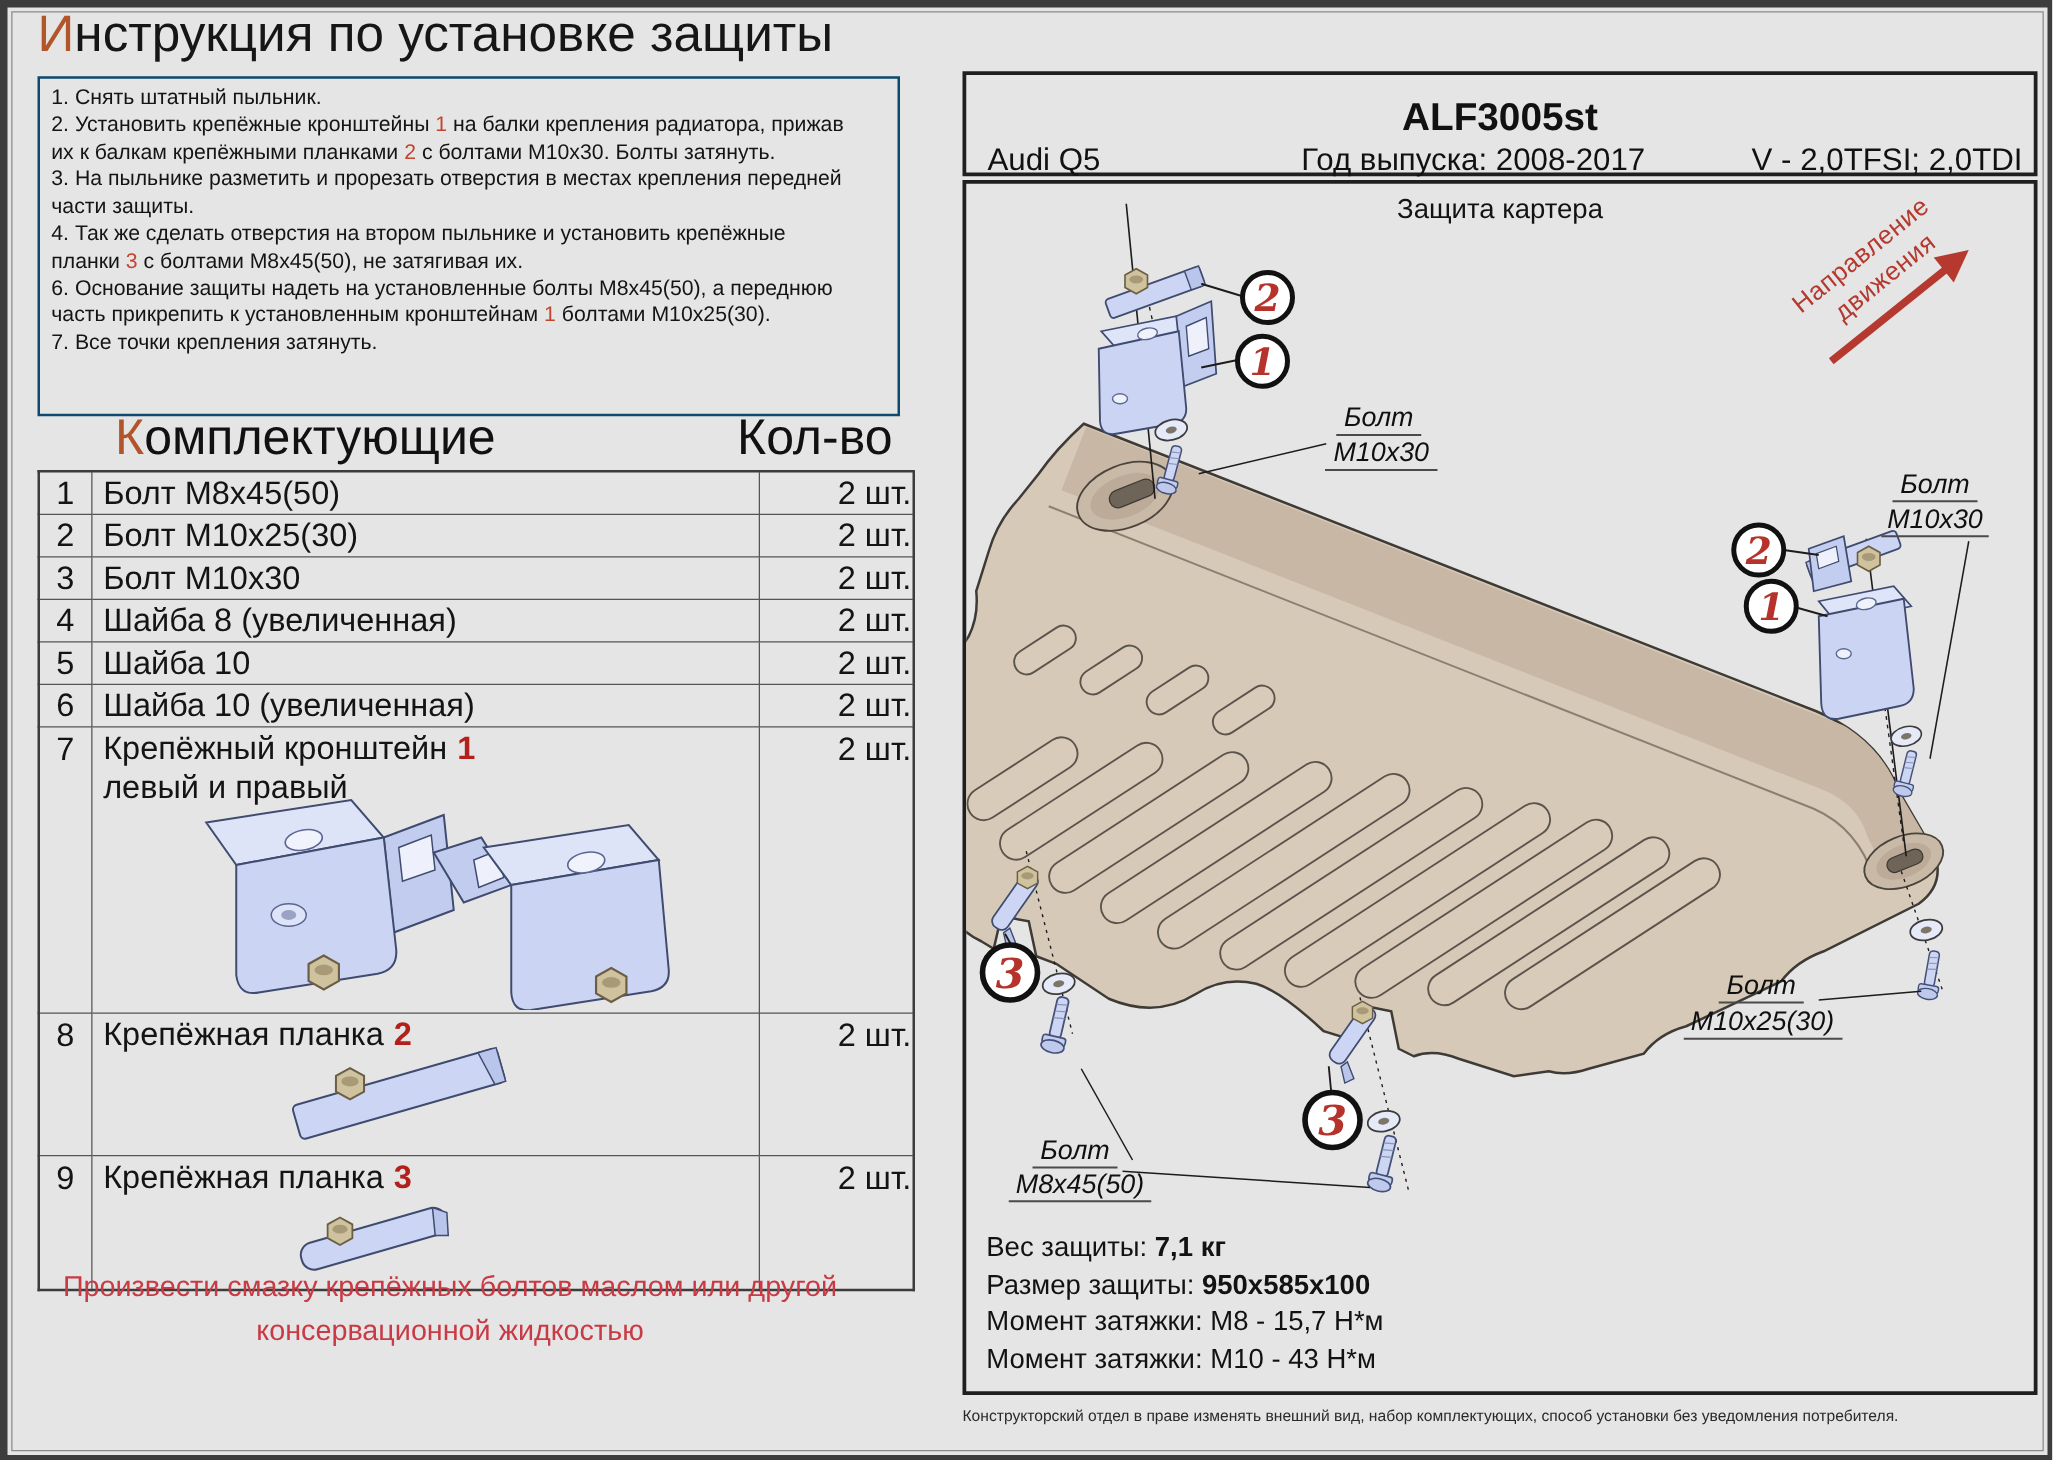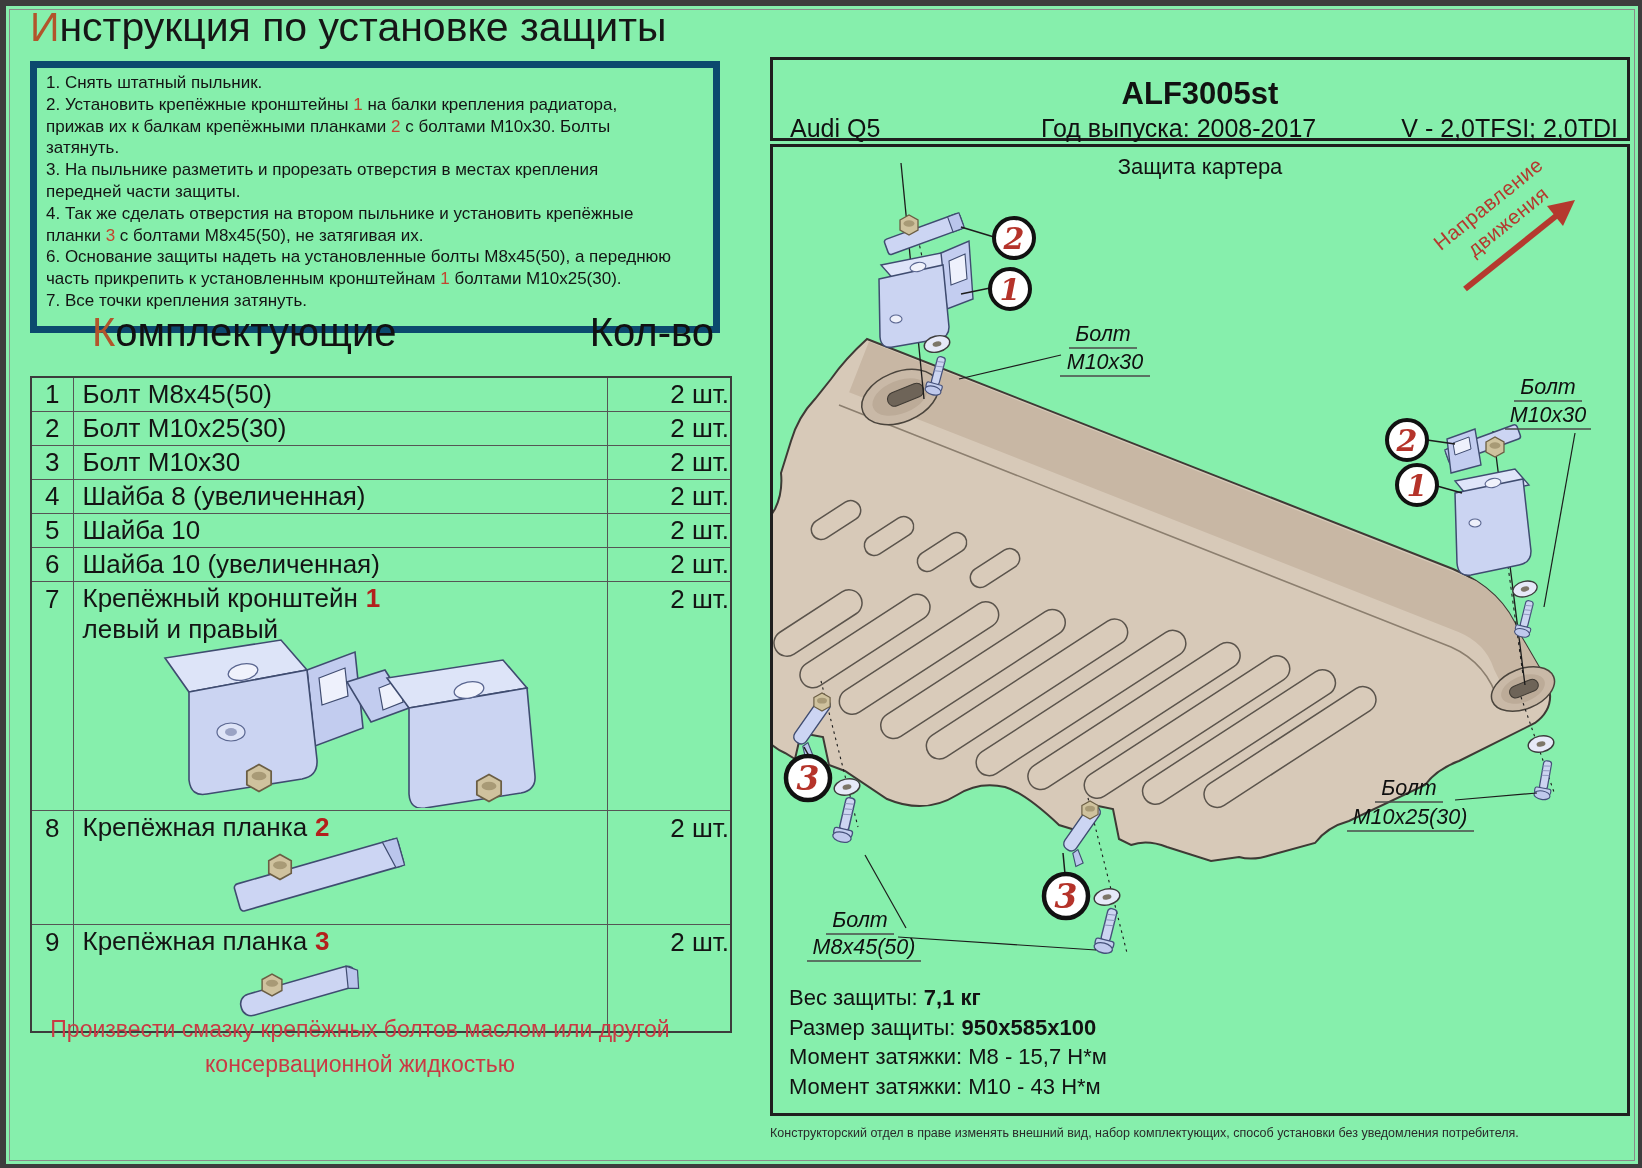--- a/index.html
+++ b/index.html
@@ -1,29 +1,29 @@
 <!DOCTYPE html>
 <html><head>
 <meta charset="utf-8">
 <style>
   html,body{margin:0;padding:0;background:#fff;}
-  .page{position:relative;width:1642px;height:1168px;background:#86efac;
+  .page{position:relative;width:1642px;height:1168px;background:#e5e5e5;
         font-family:"Liberation Sans",sans-serif;color:#111;overflow:hidden;}
   .frame-outer{position:absolute;inset:0;border-top:6px solid #3d3d3d;border-left:6px solid #3d3d3d;
         border-right:4px solid #3d3d3d;border-bottom:4px solid #3d3d3d;pointer-events:none;}
   .frame-inner{position:absolute;left:9px;top:9px;right:7px;bottom:7px;border:1.5px solid #8a8a8a;pointer-events:none;}
 
   
   .title{position:absolute;left:30px;top:2px;font-size:41px;line-height:50px;color:#161616;white-space:nowrap;}
   .accent{color:#b2552b;}
-  .instructions{position:absolute;left:30px;top:61px;width:690px;height:272px;border:7px solid #0c4a6e;
+  .instructions{position:absolute;left:30px;top:61px;width:690px;height:272px;border:2px solid #0c4a6e;
         box-sizing:border-box;padding:4px 40px 4px 9px;font-size:17px;line-height:21.8px;color:#141414;}
   .instructions p{margin:0;}
   .rn{color:#c2452f;}
-  .comp-header{position:absolute;left:30px;top:310px;width:688px;height:44px;display:flex;align-items:flex-end;gap:48px;}
+  .comp-header{position:absolute;left:30px;top:328px;width:688px;height:44px;display:flex;align-items:flex-end;gap:48px;}
   .comp-title{font-size:40px;line-height:44px;margin-left:62px;}
   .qty-title{font-size:40px;line-height:44px;margin-left:auto;margin-right:4px;}
   table.parts{position:absolute;left:30px;top:376px;width:688px;border-collapse:collapse;table-layout:fixed;}
   table.parts td{border:1.5px solid #555;font-size:26px;color:#141414;box-sizing:border-box;position:relative;}
   table.parts{border:2px solid #3c3c3c;}
   td.c-num{width:42px;text-align:center;font-size:24px;vertical-align:top;padding-top:2px;}
   td.c-name{width:534px;padding:1px 6px 0 9px;vertical-align:top;}
   td.c-qty{width:124px;text-align:right;vertical-align:top;padding-top:2px;}
   tr.rshort td{height:30px;}
   tr.rshort td.c-num,tr.rshort td.c-qty{padding-top:1px;}

